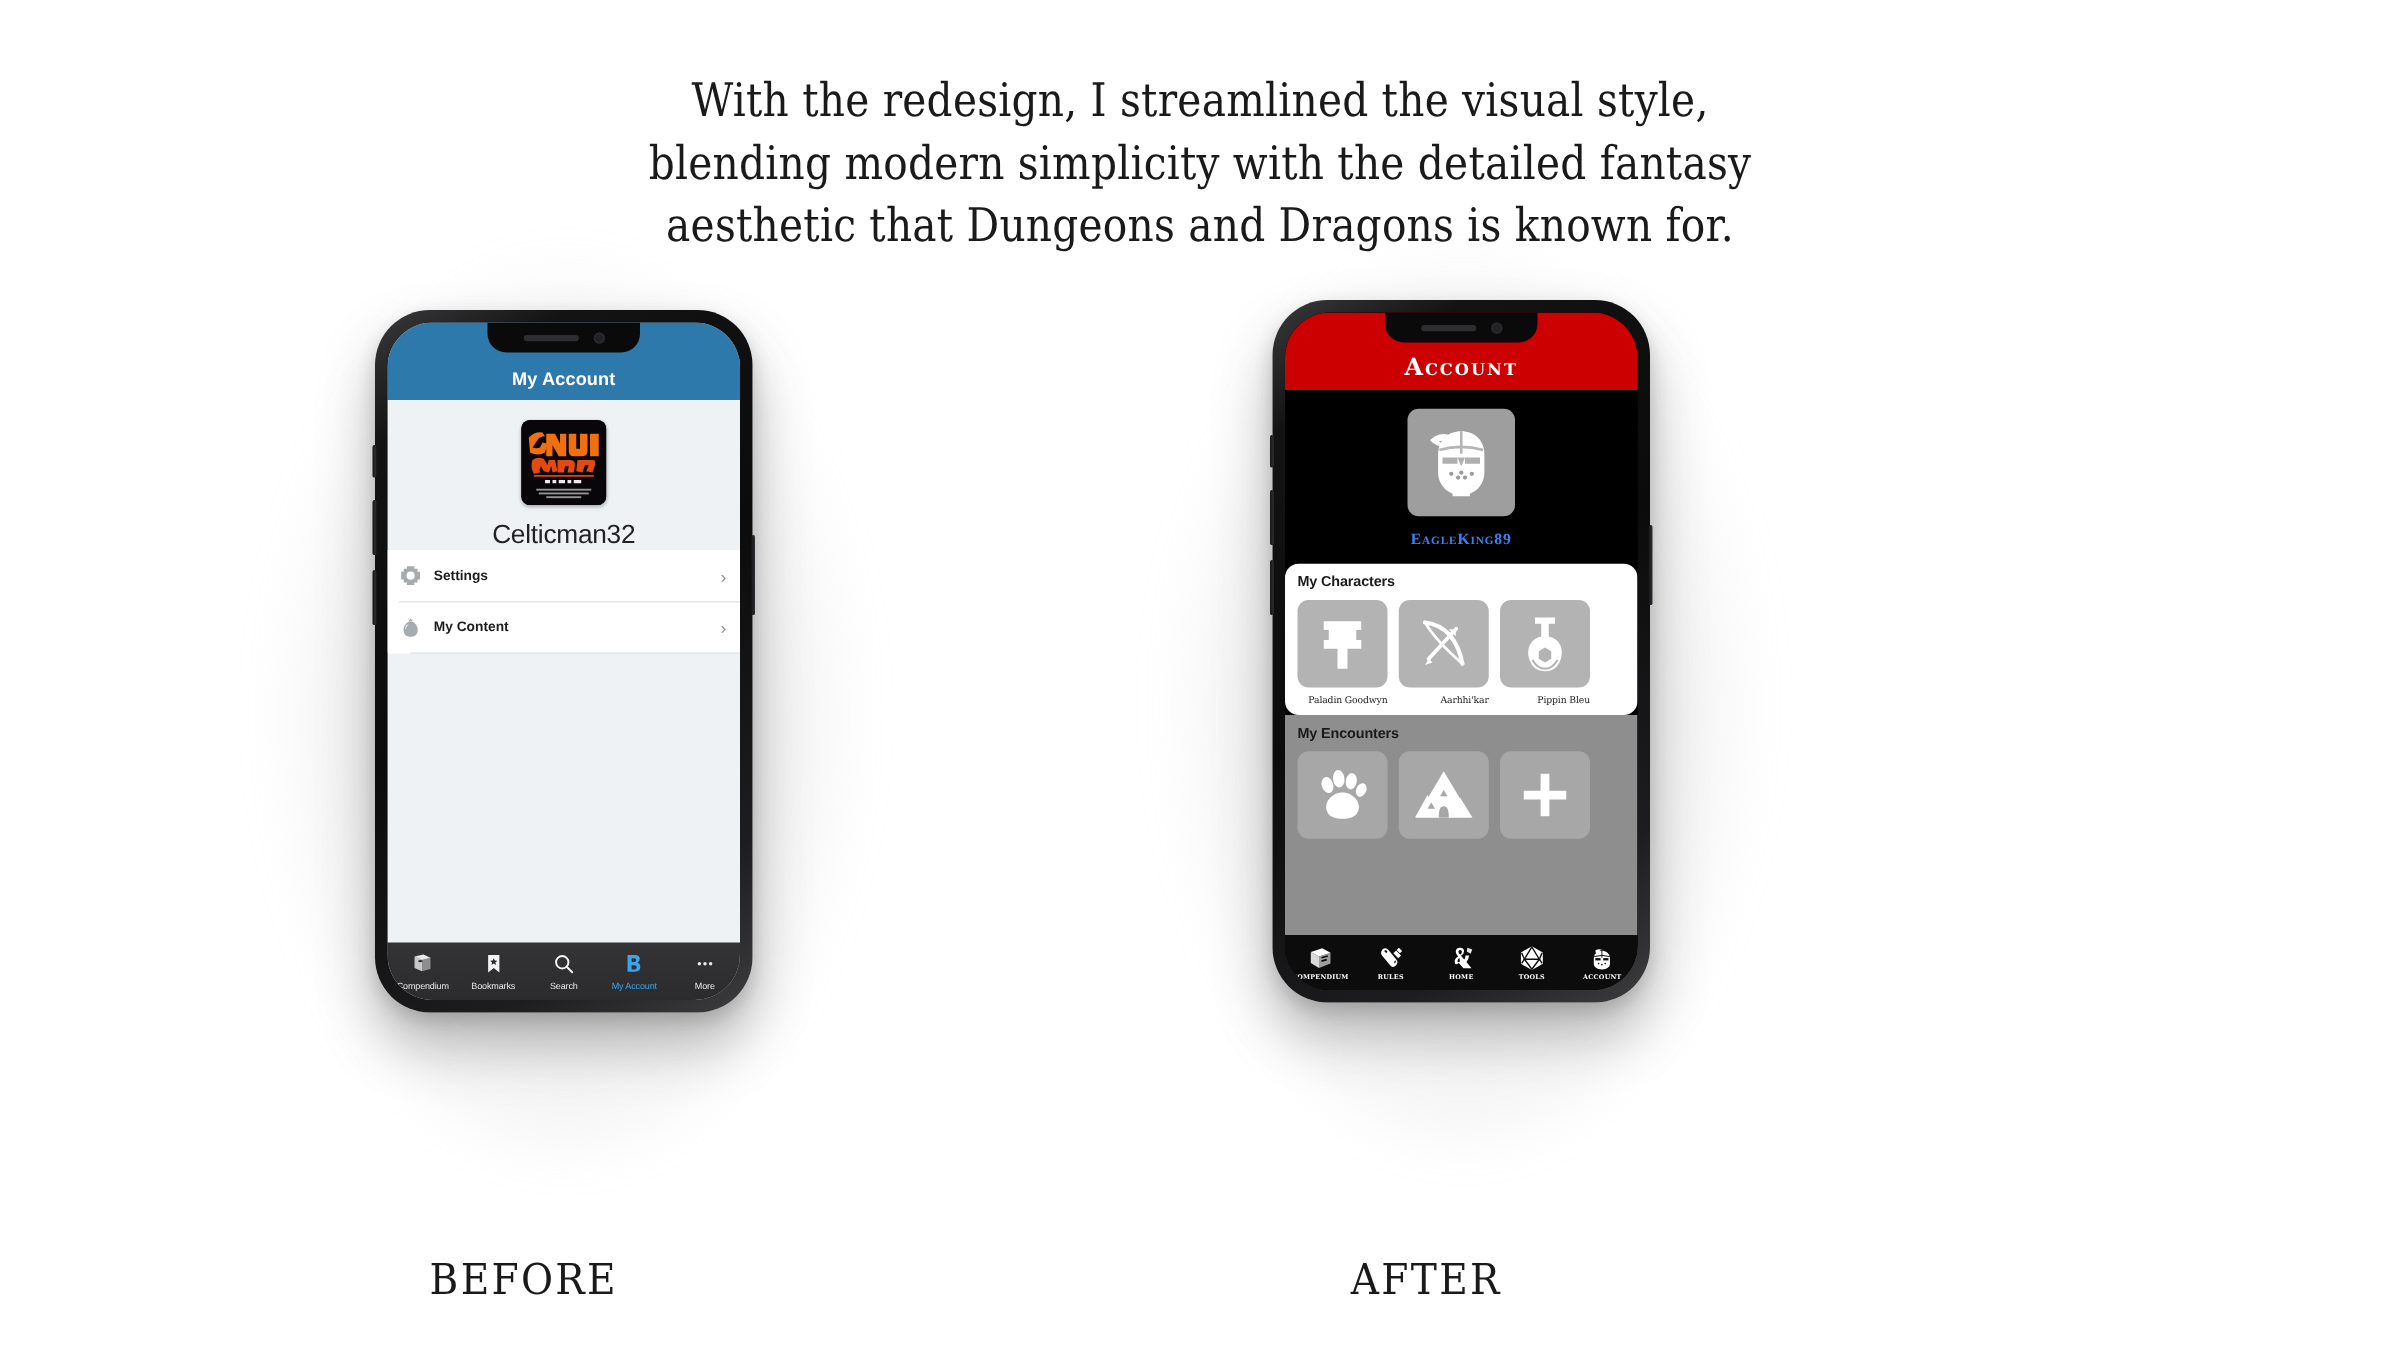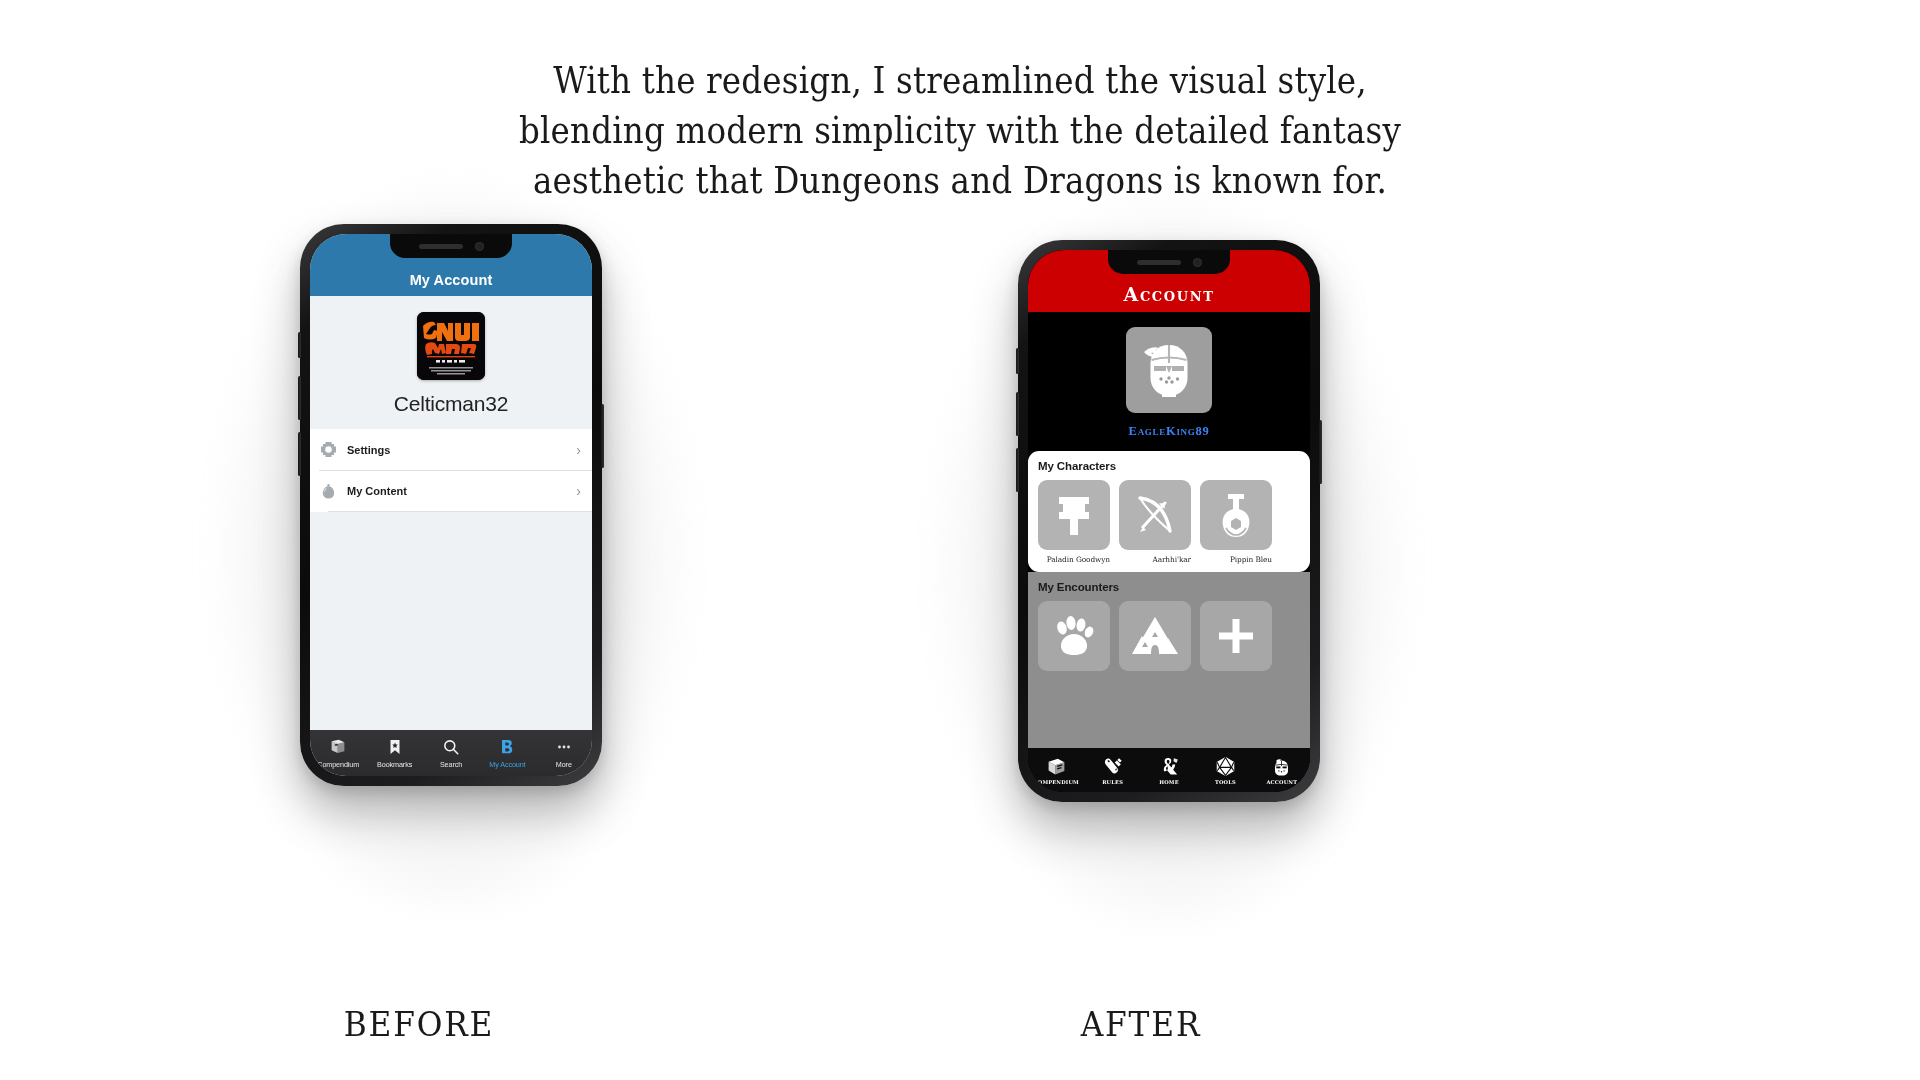--- a/index.html
+++ b/index.html
@@ -26,21 +26,21 @@
     color: #1a1a1a;
     letter-spacing: 0.2px;
     transform: scaleX(0.88);
   }
   .heading .hline { display: block; white-space: nowrap; }
 
   
   .stage { position: absolute; top: 0; left: 0; width: 1920px; height: 1080px; }
 
   .phone-wrap { position: absolute; }
-  #phone-before-wrap { left: 300px;  top: 224px; }
+  #phone-before-wrap { left: 300px;  top: 248px; }
   #phone-after-wrap  { left: 1018px; top: 240px; }
 
   .glow {
     position: absolute;
     left: -82px; top: -40px;
     width: 470px; height: 720px;
     border-radius: 50%;
     background: radial-gradient(ellipse at 50% 52%, rgba(150,150,150,0.30) 0%, rgba(165,165,165,0.18) 42%, rgba(200,200,200,0.06) 68%, rgba(255,255,255,0) 80%);
     filter: blur(16px);
     pointer-events: none;
@@ -94,21 +94,21 @@
     height: 62px;
     background: #2e79ac;
     display: flex;
     align-items: flex-end;
     justify-content: center;
     padding-bottom: 8px;
     flex: none;
   }
   .nav-before-title { color: #fff; font-size: 14.5px; font-weight: bold; letter-spacing: 0.1px; }
 
-  .profile-before { flex: none; padding-top: 16px; text-align: center; background: #eef2f5; padding-bottom: 13px; }
+  .profile-before { flex: none; padding-top: 16px; text-align: center; background: #eef2f5; }
   .avatar-before {
     width: 68px; height: 68px;
     margin: 0 auto;
     border-radius: 7px;
     background: #0a0608;
     overflow: hidden;
     position: relative;
     box-shadow: 0 1px 3px rgba(0,0,0,0.28);
   }
   .avatar-before svg { display: block; width: 100%; height: 100%; }

